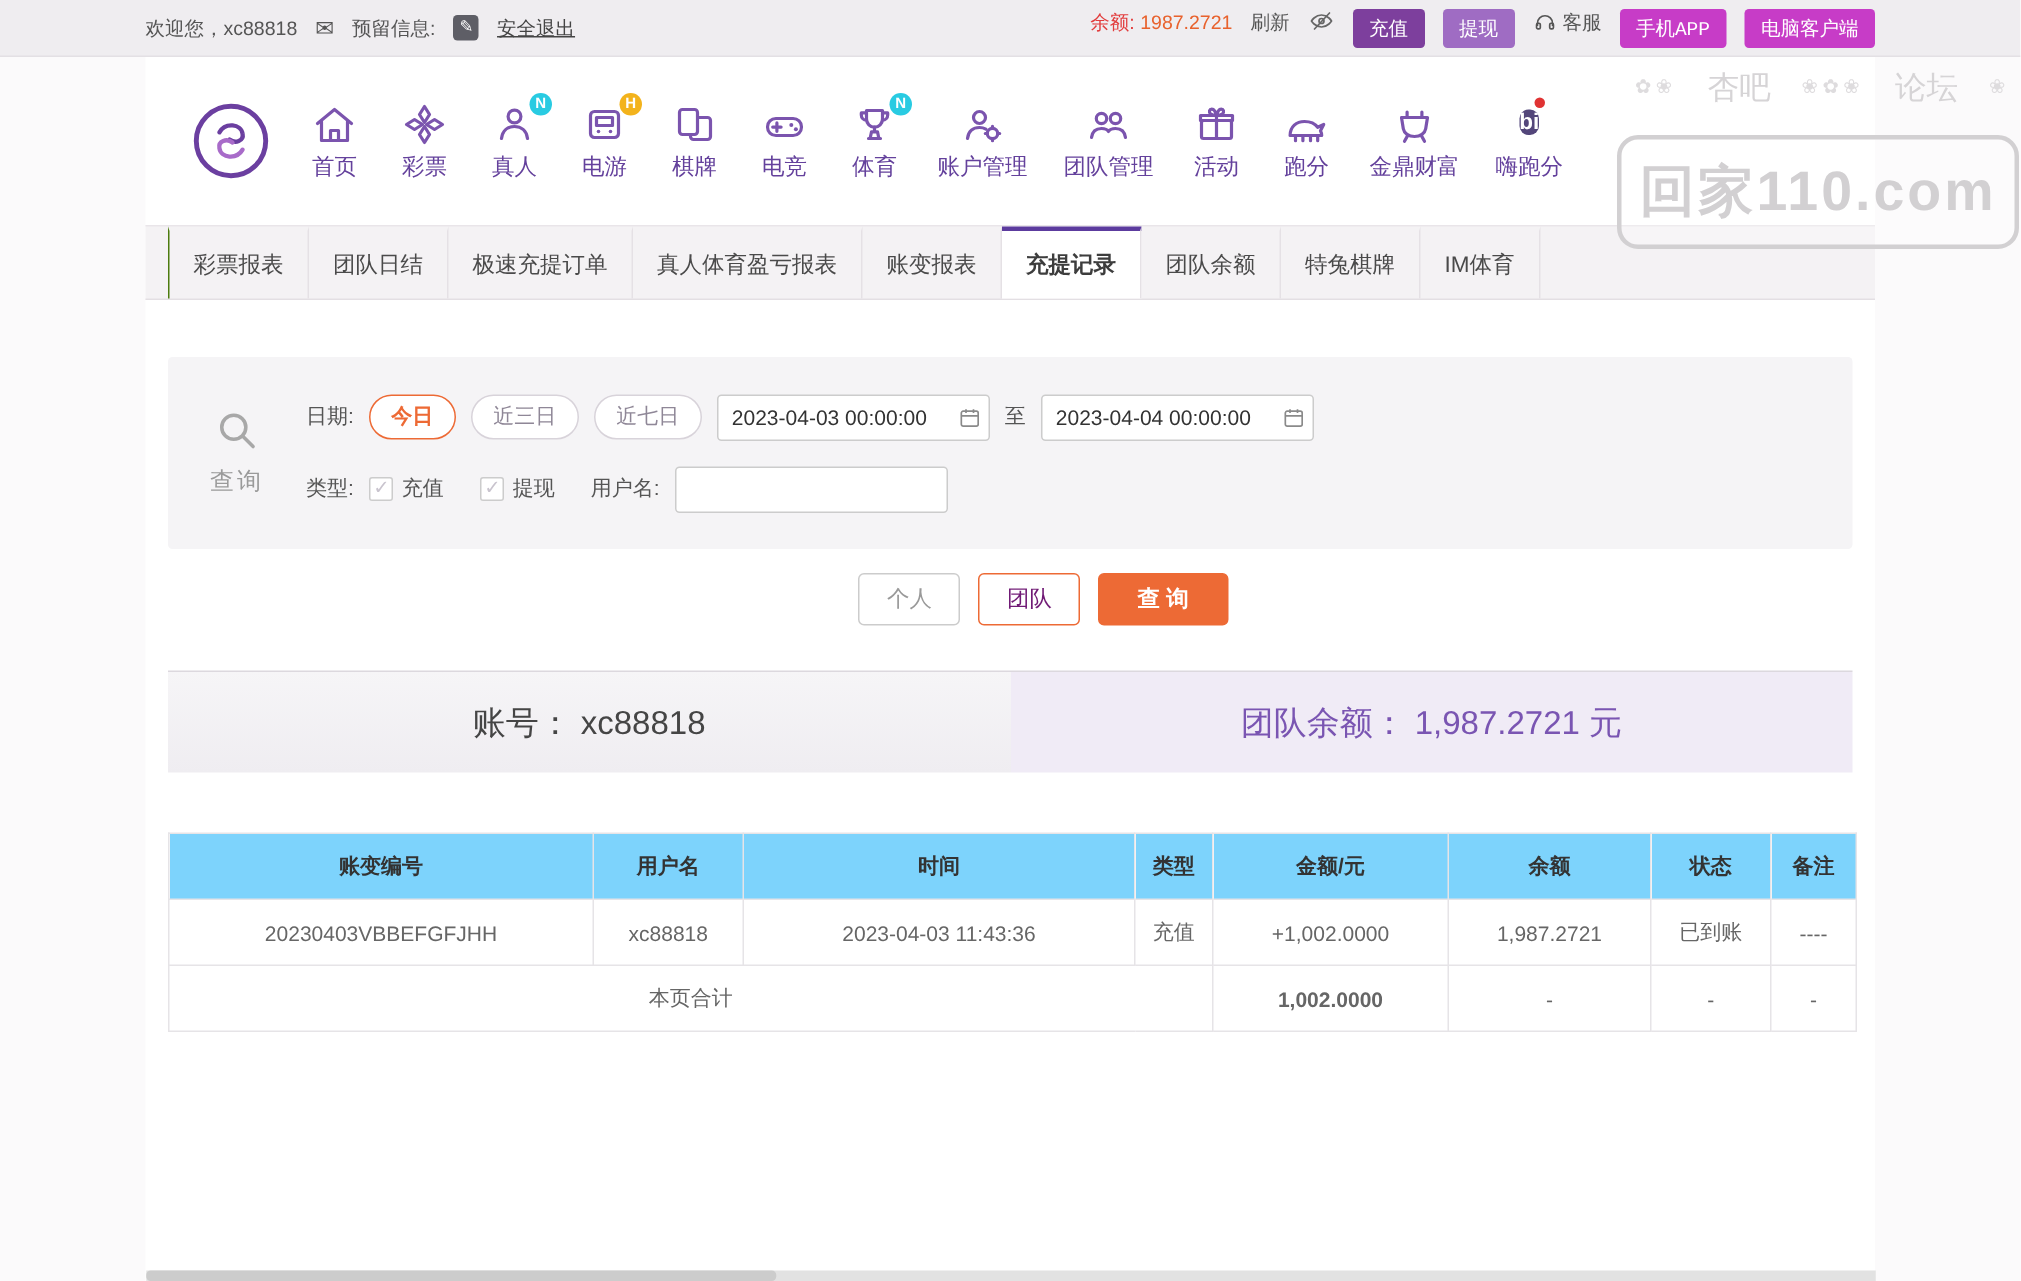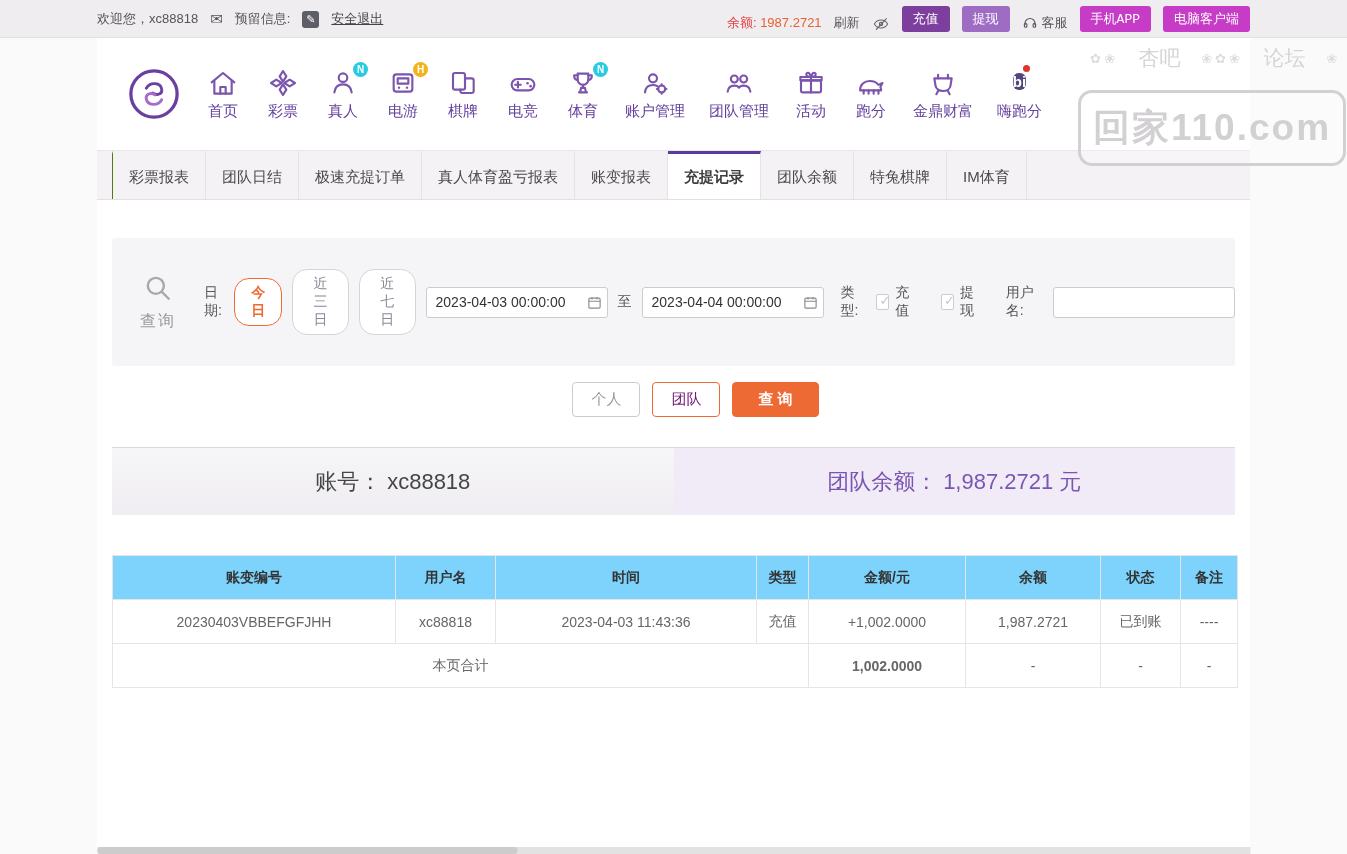--- a/index.html
+++ b/index.html
@@ -4,21 +4,21 @@
 <style>
   * { margin:0; padding:0; box-sizing:border-box; }
   html,body { width:1347px; height:854px; overflow:hidden; }
   body {
     font-family:"Liberation Sans","DejaVu Sans",sans-serif;
     background:#fbfafb; color:#555; position:relative;
   }
   
   .topbar { width:100%; height:38px; background:#efedf0; border-bottom:1px solid #e3e0e4; }
   .topbar-inner { width:1153px; margin:0 auto; height:38px; display:flex; align-items:center; justify-content:space-between; font-size:13px; color:#555; }
-  .tb-left, .tb-right { display:flex; align-items:flex-end; gap:12px; }
+  .tb-left, .tb-right { display:flex; align-items:flex-start; gap:12px; }
   .tb-link { text-decoration:underline; color:#444; cursor:pointer; }
   .env-icon { font-size:15px; color:#555; }
   .edit-icon { width:17px; height:17px; background:#5e5e66; border-radius:3px; color:#fff; font-size:11px; line-height:17px; text-align:center; cursor:pointer; }
   .balance-label { color:#e23d3d; }
   .balance-value { color:#e8622d; }
   .tb-btn { border:none; color:#fff; font-size:13px; padding:4px 11px; border-radius:3px; cursor:pointer; font-family:inherit; }
   .btn-recharge { background:#7d3f9d; }
   .btn-withdraw { background:#9f6cc3; }
   .btn-magenta { background:#c73cc7;font-family:Liberation Mono, monospace; }
   .svg-ico { display:inline-block; vertical-align:middle; }
@@ -46,21 +46,21 @@
   .watermark { position:absolute; top:90px; left:1078px; border:3px solid #d2d0d2; border-radius:14px; padding:10px 12px; font-size:37px; font-weight:bold; color:#d2d0d2; letter-spacing:2px; background:rgba(255,255,255,0.25); z-index:1; white-space:nowrap; }
   
   .tabbar { height:50px; background:#f4f2f4; border-top:1px solid #e9e5e9; border-bottom:1px solid #e3dfe3; display:flex; padding-left:15px; }
   .tab { border-top:3px solid transparent; line-height:46px; padding:0 16px; font-size:15px; color:#4a4a4a; border-right:1px solid #e5e1e5; cursor:pointer; white-space:nowrap; }
   .tab:first-child { border-left:1px solid #4d7c0f; }
   .tab.active { background:#fff; border-top-color:#5c3b9e; font-weight:bold; color:#3d3d3d; }
   
   .query-panel { margin:38px 15px 0; background:#f5f4f6; border-radius:3px; height:128px; display:flex; align-items:center; }
   .query-side { width:92px; text-align:center; color:#9a9a9a; }
   .query-side-label { font-size:16px; margin-top:4px; letter-spacing:2px; }
-  .query-main { flex:1; display:flex; flex-direction:row; gap:17px; }
+  .query-main { flex:1; display:flex; flex-direction:column; gap:17px; }
   .query-row { display:flex; align-items:center; gap:10px; }
   .qlabel { font-size:14px; color:#555; }
   .pill { background:#fff; border:1px solid #d8d3da; color:#8f8797; border-radius:15px; padding:5px 14px; font-size:14px; cursor:pointer; font-family:inherit; }
   .pill.active { border-color:#ed6a35; color:#ed6a35; font-weight:bold; }
   .date-wrap { position:relative; }
   .date-input { width:182px; height:31px; border:1px solid #ccc; border-radius:3px; padding:0 26px 0 9px; font-size:14px; color:#333; font-family:inherit; background:#fff; }
   .cal-ico { position:absolute; right:6px; top:8px; width:15px; height:15px; stroke:#8a8a8a; stroke-width:1.8; fill:none; }
   .to-label { font-size:14px; color:#555; }
   .cb-group { display:flex; align-items:center; gap:6px; cursor:pointer; margin-right:14px; }
   .checkbox { width:16px; height:16px; background:#fff; border:1px solid #ccc; border-radius:2px; display:inline-block; position:relative; }

